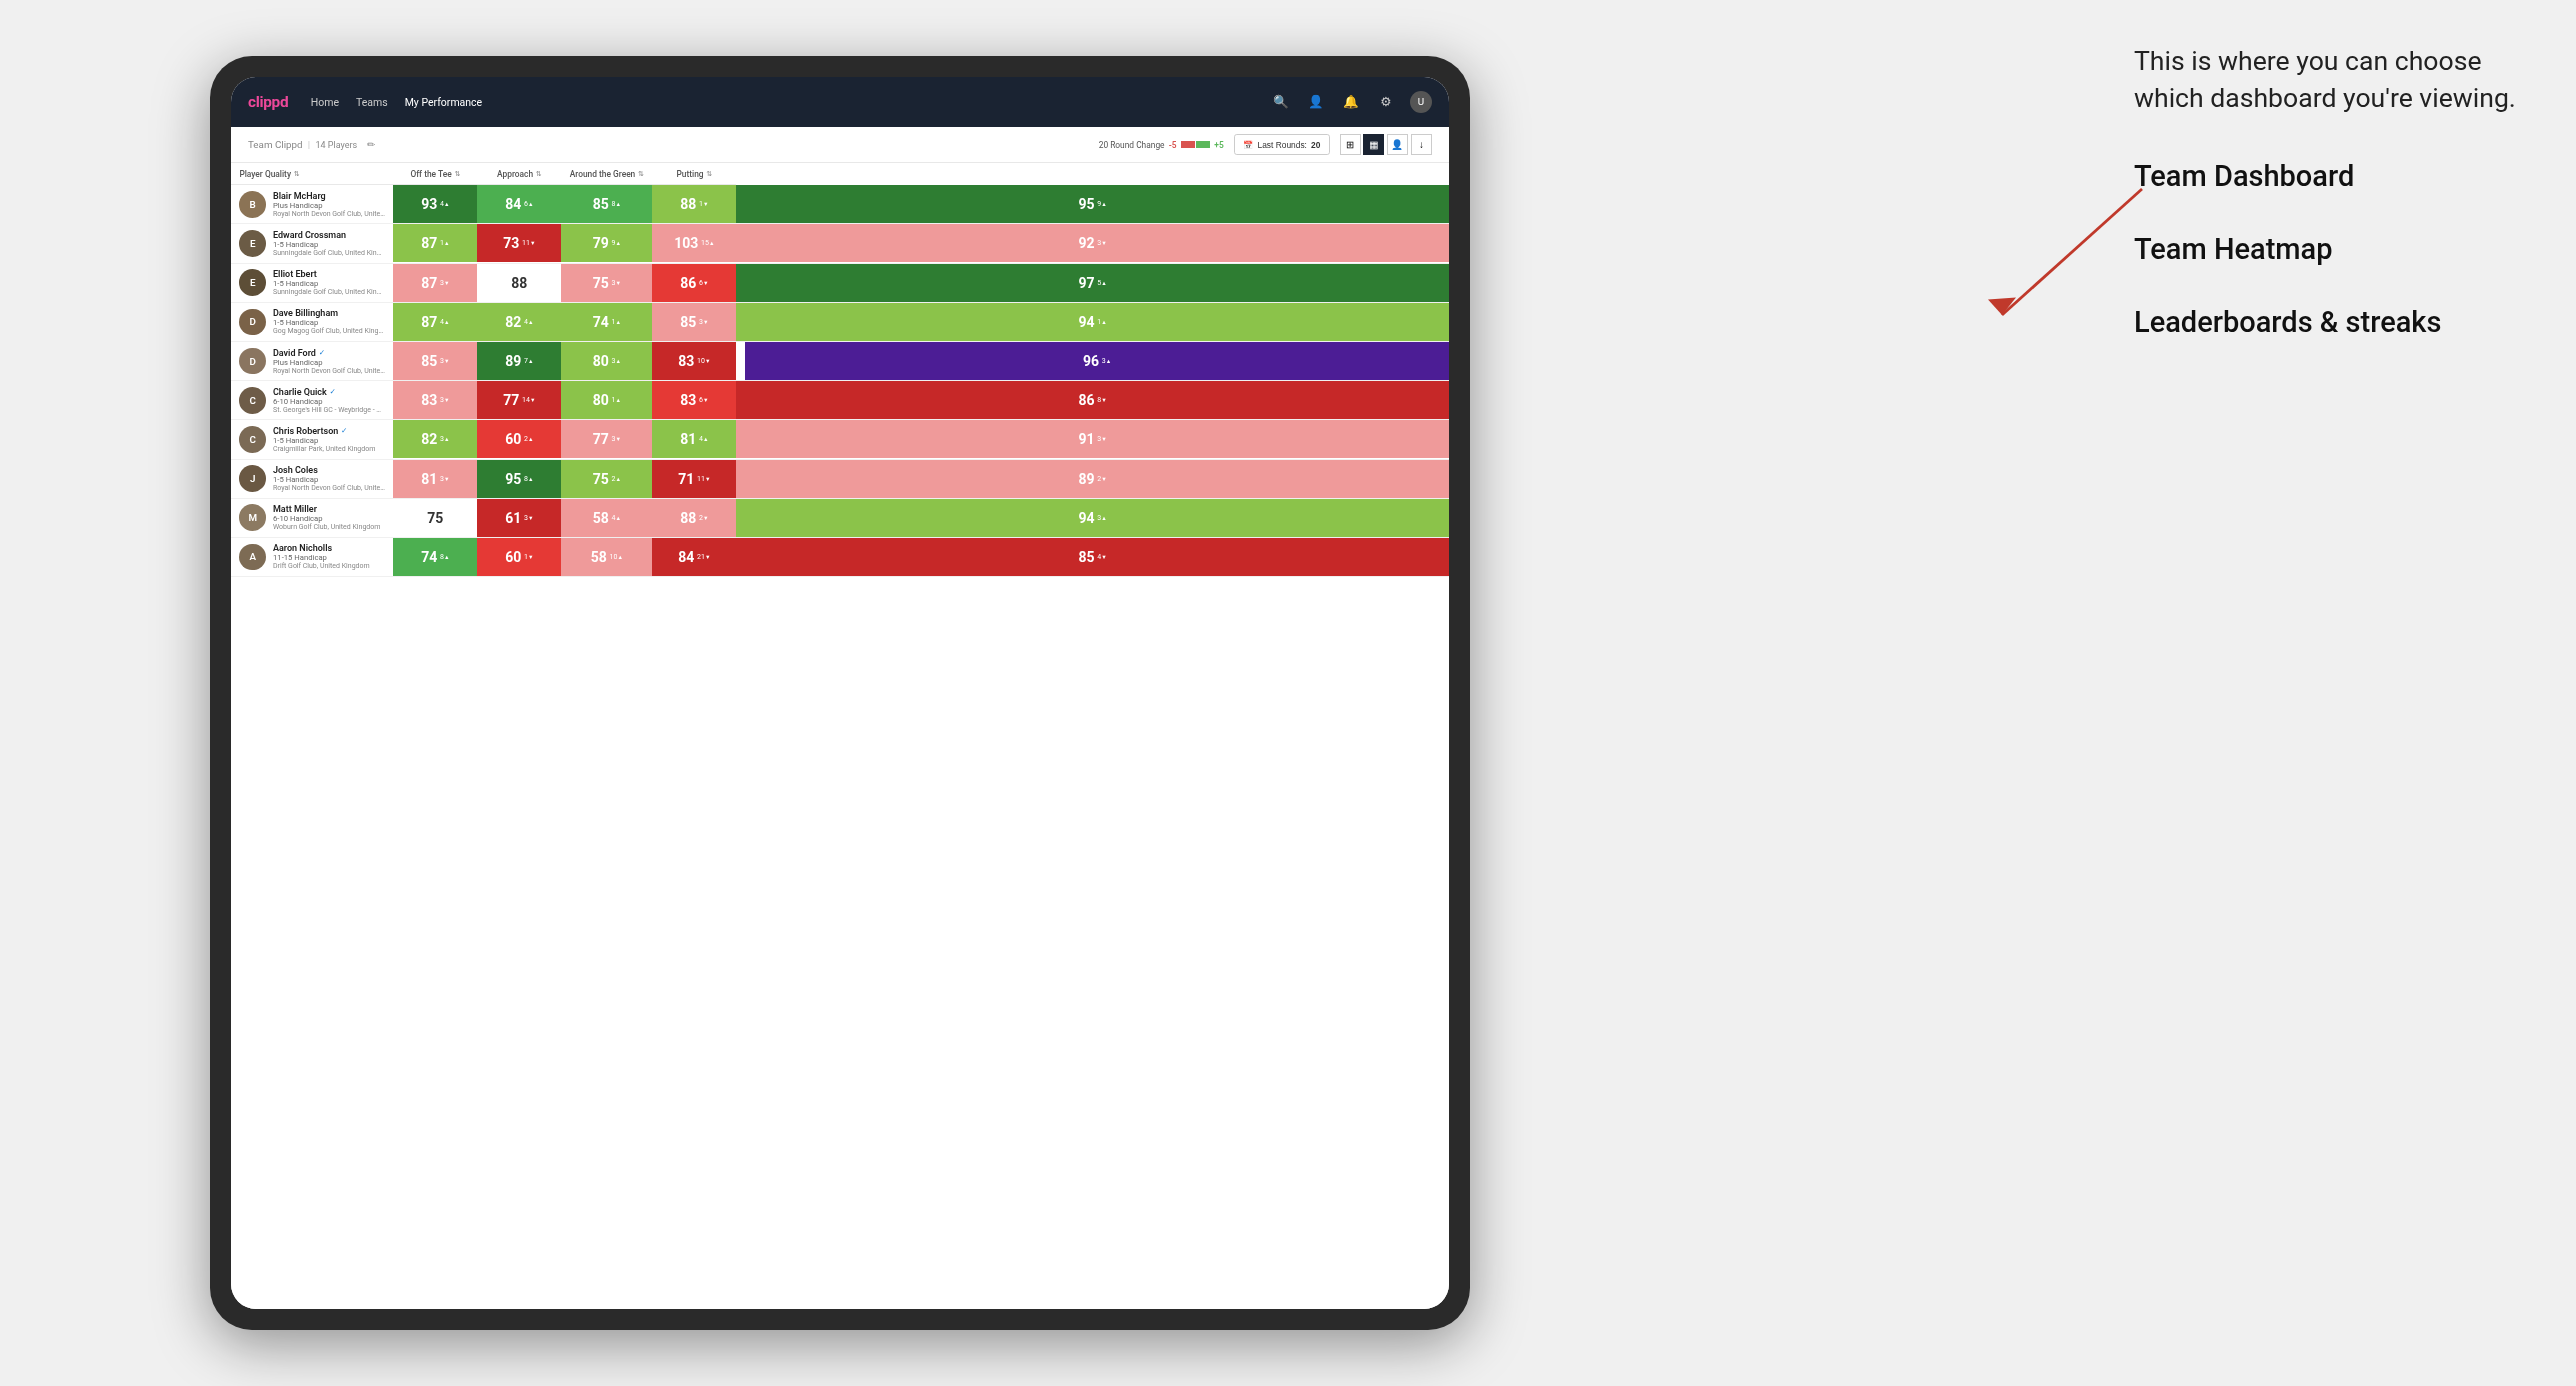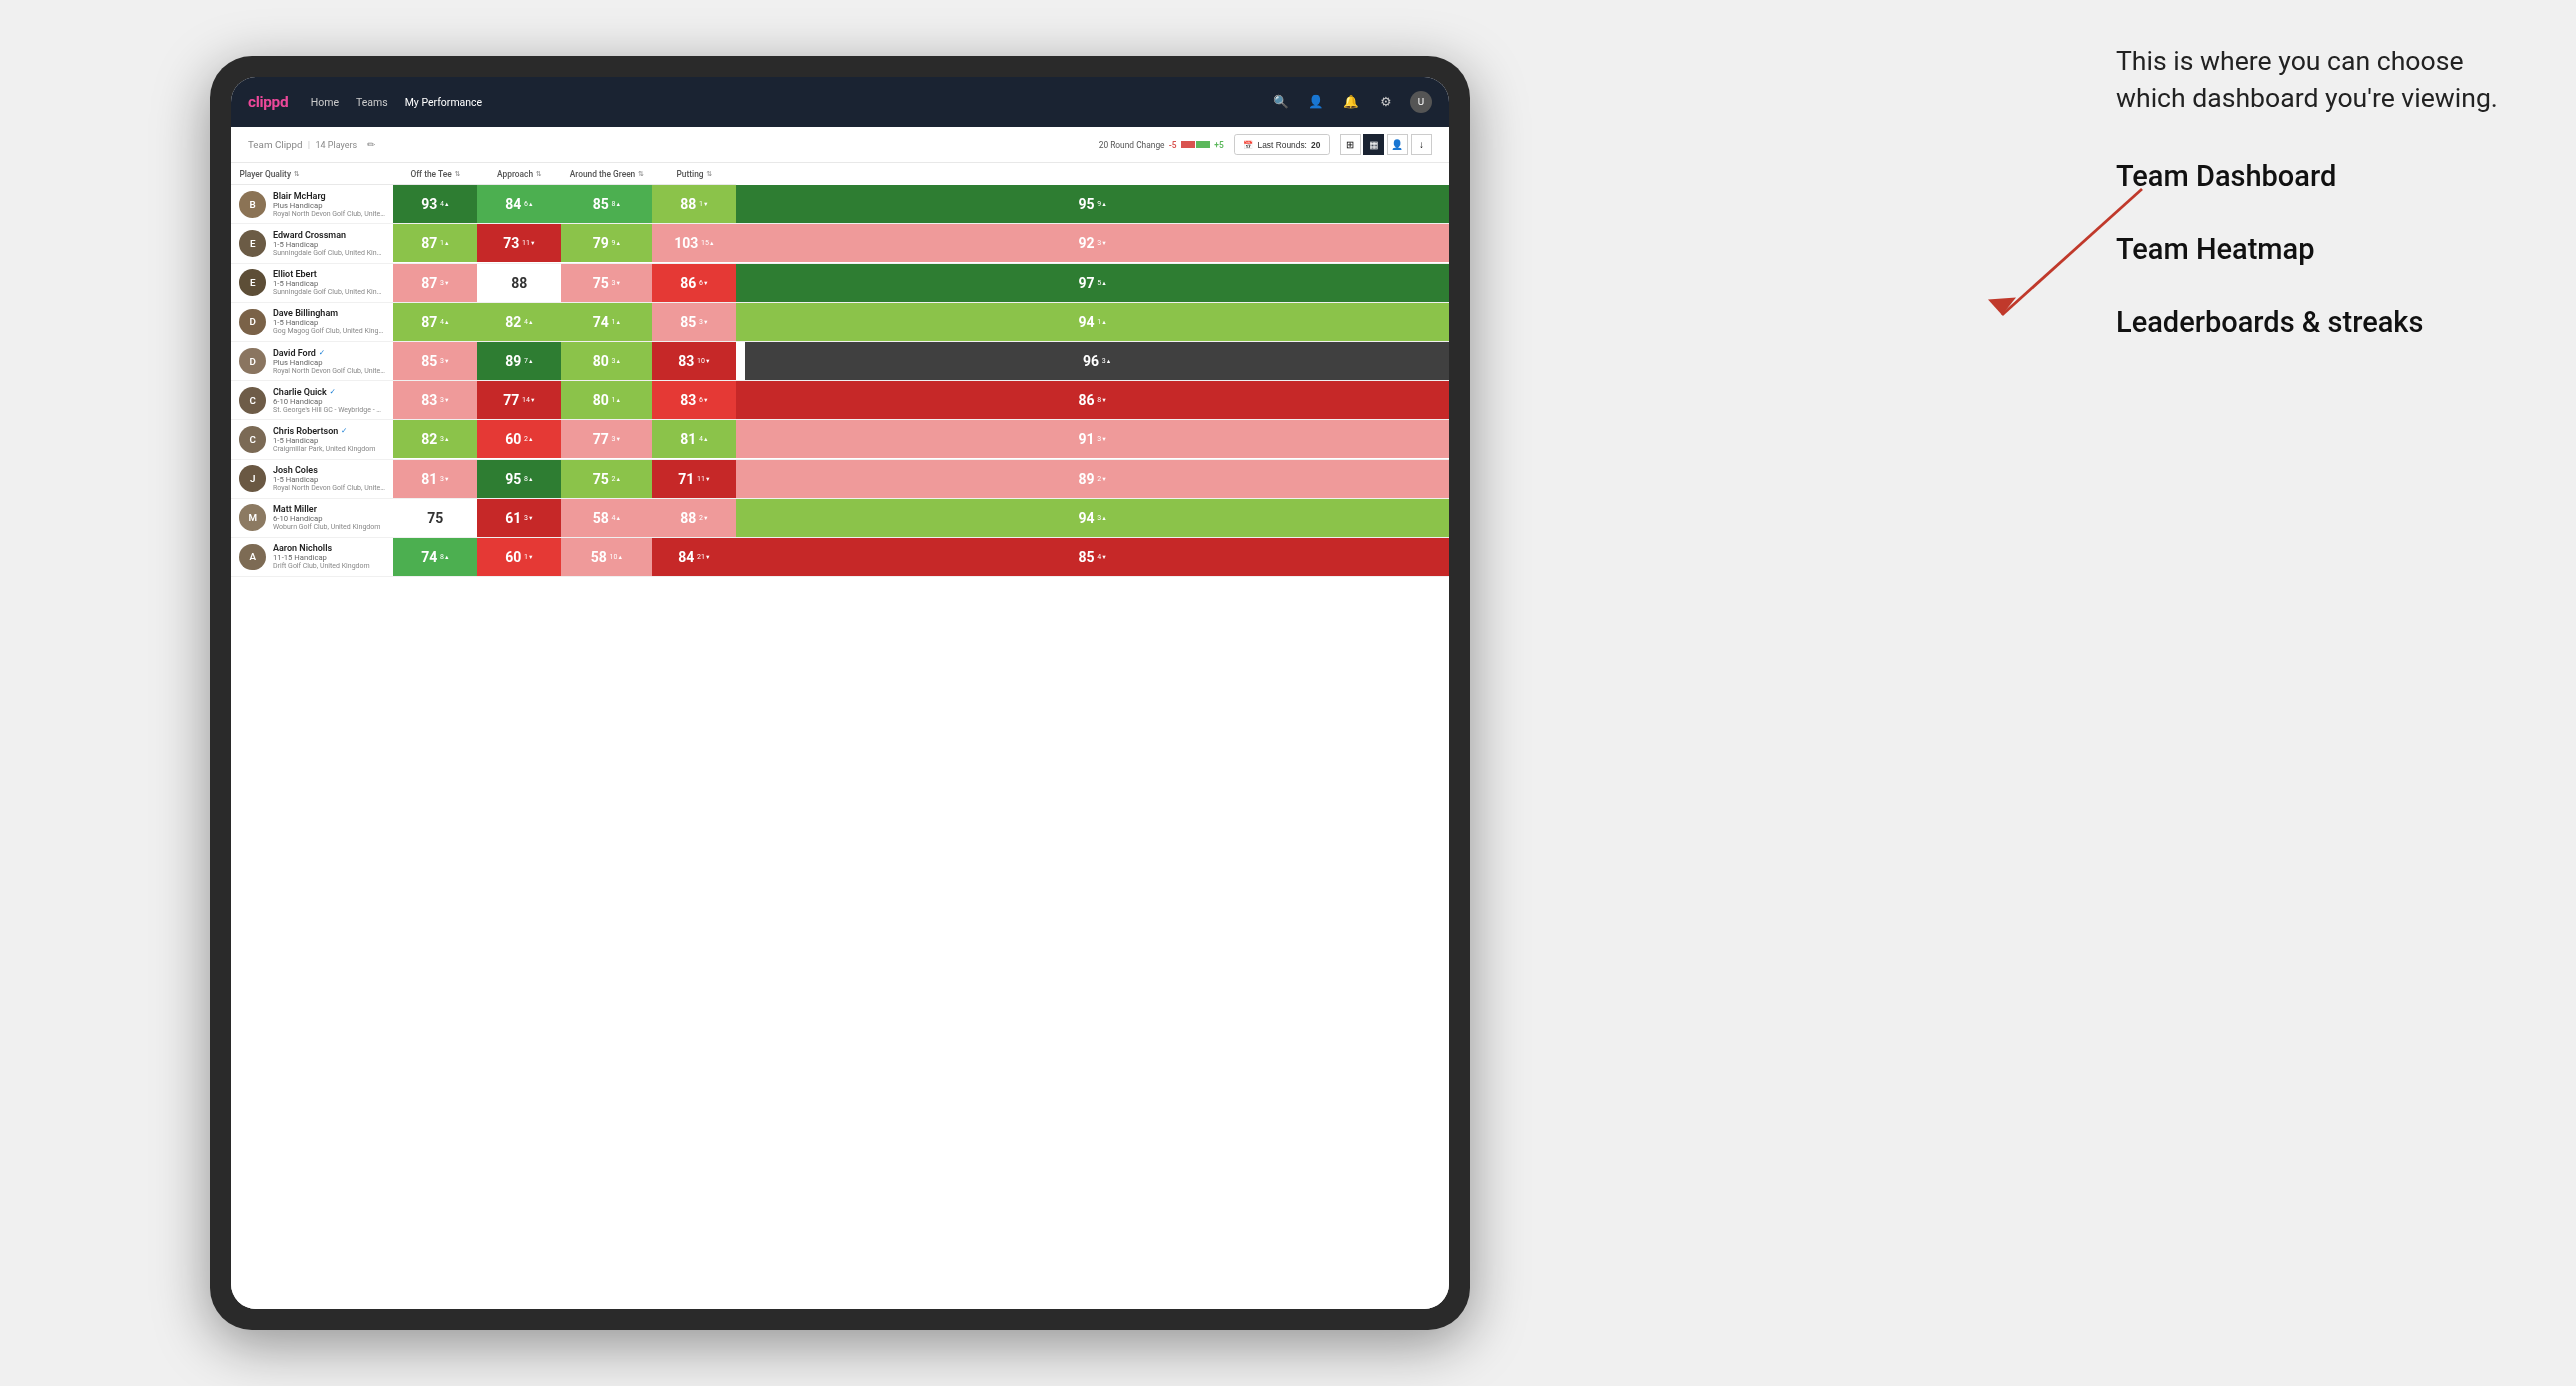--- a/index.html
+++ b/index.html
@@ -8,21 +8,21 @@
       font-family: -apple-system, BlinkMacSystemFont, 'Segoe UI', Roboto, sans-serif;
       width: 2576px;
       height: 1386px;
       overflow: hidden;
       position: relative;
     }
 
     
     .annotation-area {
       position: absolute;
-      right: 54px;
+      right: 36px;
       top: 42px;
       width: 406px;
     }
     .annotation-text {
       font-size: 26.6px;
       color: #222;
       line-height: 1.4;
       margin-bottom: 42px;
     }
     .dashboard-options {
@@ -677,21 +677,21 @@
               <td class="score-cell">
                 <div class="score-box" style="background: rgb(198, 40, 40); color: rgb(255, 255, 255);">
                   <span style="font-size: 14px; font-weight: 700;">83</span>
                   <span class="score-change" style="font-size: 7px; font-weight: 400;">
                     <span>10</span>
                     <span style="font-size: 5.6px;">▼</span>
                   </span>
                 </div>
               </td>
               <td class="score-cell">
-                <div class="score-box" style="background: #404040; color: rgb(255, 255, 255); margin-left: 9px;">
+                <div class="score-box" style="background: #4c1d95; color: rgb(255, 255, 255); margin-left: 9px;">
                   <span style="font-size: 14px; font-weight: 700;">96</span>
                   <span class="score-change" style="font-size: 7px; font-weight: 400;">
                     <span>3</span>
                     <span style="font-size: 5.6px;">▲</span>
                   </span>
                 </div>
               </td>
             </tr>
             <tr style="cursor: pointer;">
               <td>

